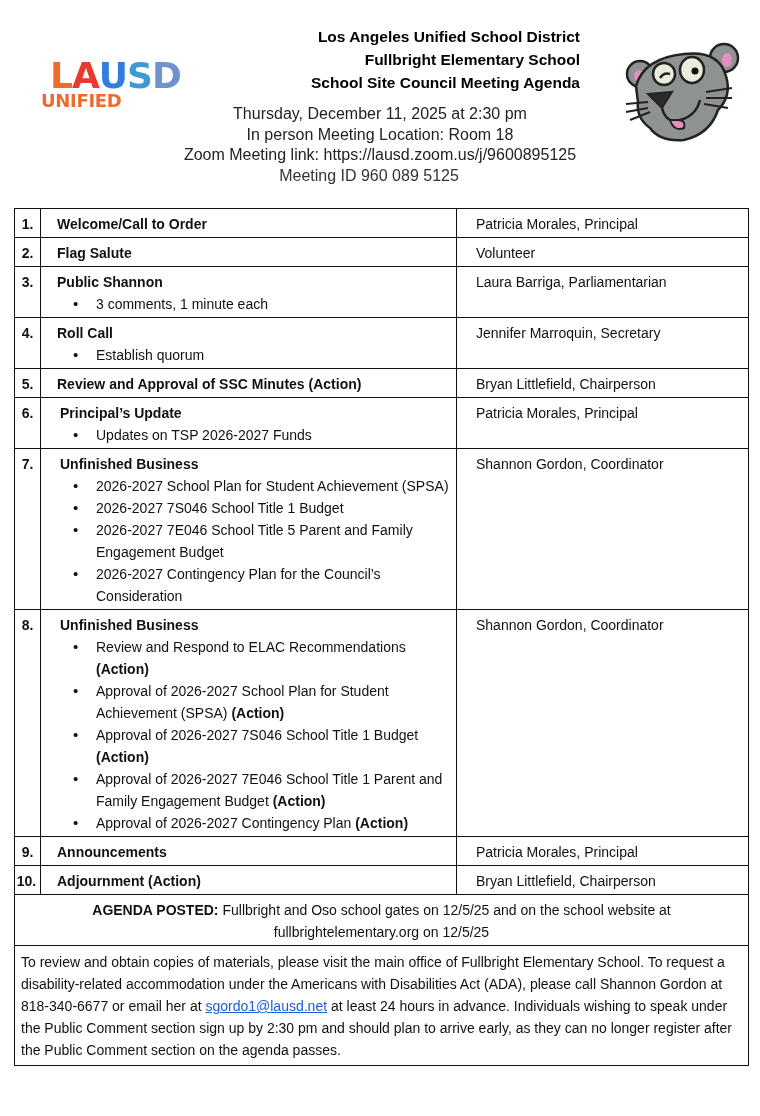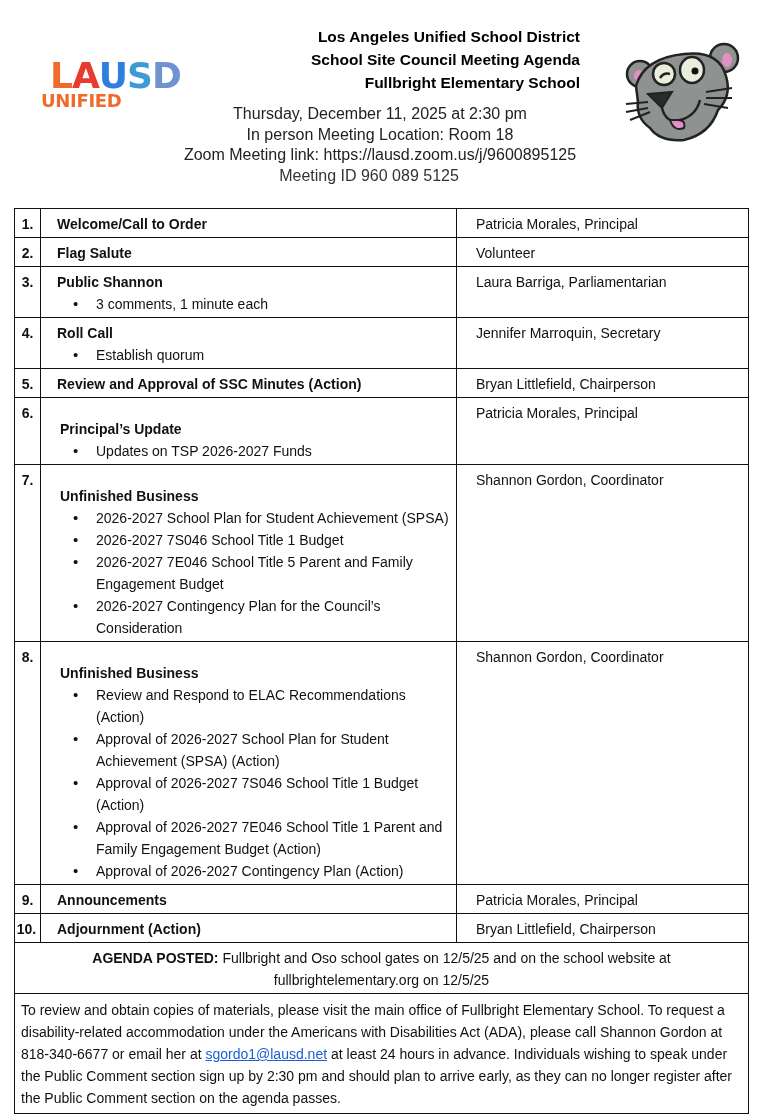--- a/index.html
+++ b/index.html
@@ -14,45 +14,45 @@
   .titles .t { font-weight:bold; font-size:15.5px; line-height:23px; color:#000; }
   .meta { position:absolute; left:160px; top:104px; width:440px; text-align:center; font-size:16px; line-height:20.5px; color:#222; }
   .meta .mid { padding-right:22px; color:#333; }
 
   table.agenda { position:absolute; left:14px; top:208px; width:735px; border-collapse:collapse; font-size:14px; }
   table.agenda td { border:1.3px solid #111; vertical-align:top; padding:4px 6px 2px 6px; line-height:22px; }
   td.num { width:13px; font-weight:bold; text-align:center; padding-left:6px !important; padding-right:6px !important; }
   td.item { width:393px; padding-left:16px !important; }
   td.who { padding-left:19px !important; }
   .item-title { font-weight:bold; }
-  .item-title.ind { padding-left:3px;margin-top:16px; }
+  .item-title.ind { padding-left:3px; }
   ul.sub { margin:0; padding:0 0 0 39px; list-style:none; }
   ul.sub li { position:relative; line-height:22px; }
   ul.sub li::before { content:"\2022"; position:absolute; left:-23px; top:0; font-size:15px; }
-  .act { font-weight:normal;margin-top:44px; }
+  .act { font-weight:bold;margin-top:44px; }
   td.posted { text-align:center; padding:4px 40px 2px 40px !important; line-height:22px; }
   td.posted b { font-weight:bold; }
   td.notice { padding:5px 6px 4px 6px !important; line-height:22px; font-size:14px; }
   a.email { color:#1a5fd6; text-decoration:underline; }
 </style>
 </head>
 <body>
 
 <div class="header">
   <div class="logo">
     <div class="big">
       <span style="color:#ef6a2b">L</span><span style="color:#e83a2f">A</span><span style="color:#2f7fe0">U</span><span style="color:#3c9ad6">S</span><span style="color:#6e93d0">D</span>
     </div>
     <div class="unified">UNIFIED</div>
   </div>
 
   <div class="titles">
     <div class="t">Los Angeles Unified School District</div>
+    <div class="t">Fullbright Elementary School</div>
     <div class="t">School Site Council Meeting Agenda</div>
-    <div class="t">Fullbright Elementary School</div>
   </div>
 
   <div class="meta">
     <div>Thursday, December 11, 2025 at 2:30 pm</div>
     <div>In person Meeting Location: Room 18</div>
     <div>Zoom Meeting link: https://lausd.zoom.us/j/9600895125</div>
     <div class="mid">Meeting ID 960 089 5125</div>
   </div>
 
   <svg class="mascot" viewBox="0 0 130 110">

